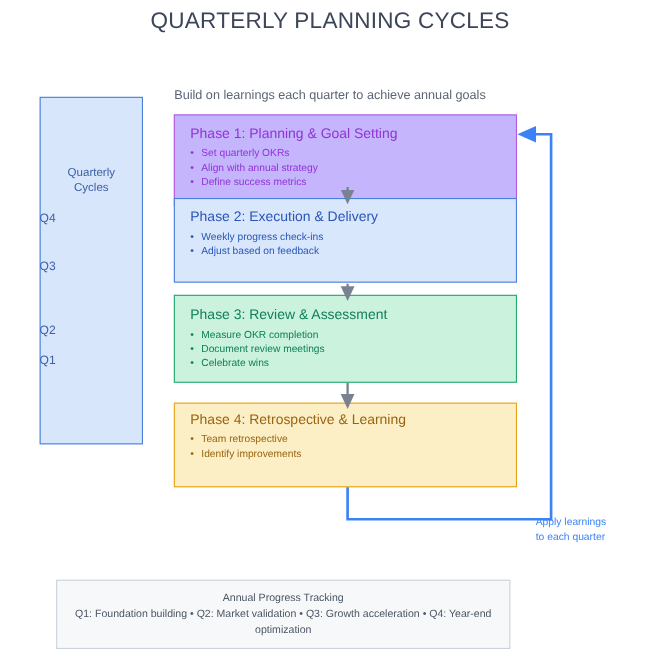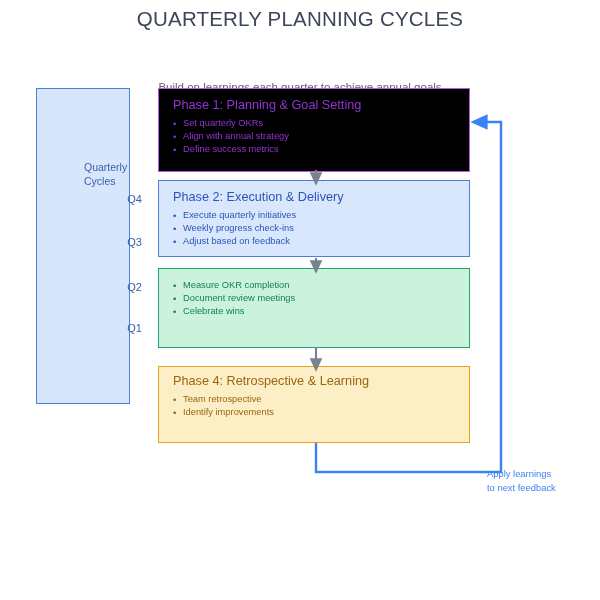--- a/index.html
+++ b/index.html
@@ -53,37 +53,37 @@
     width: 94px;
     height: 316px;
     background: #d7e6fb;
     border: 1.3px solid #4a7fdb;
     box-sizing: border-box;
   }
   .sidebar-title {
     position: absolute;
     left: 36px;
     width: 94px;
-    top: 160px;
+    text-align: center;
+    top: 150px;
     font-size: 10.5px;
     line-height: 14px;
     color: #3b5fa8;
-    margin-left: 48px;
   }
   .q-label {
     position: absolute;
     left: 36px;
     width: 106px;
-    text-align: right;
+    text-align: left;
     font-size: 11px;
     color: #3b5fa8;
   }
   .q4 { top: 193px; }
   .q3 { top: 236px; }
-  .q2 { top: 281px; }
+  .q2 { top: 295px; }
   .q1 { top: 322px; }
 
   
   .phase {
     position: absolute;
     left: 158px;
     width: 312px;
     box-sizing: border-box;
     border-width: 1.3px;
     border-style: solid;
@@ -107,23 +107,23 @@
   }
   .bullets li::before {
     content: "•";
     position: absolute;
     left: 0;
     top: -0.5px;
     font-size: 9.5px;
   }
 
   .phase1 {
-    top: 88px;
+    top: 104px;
     height: 84px;
-    background: #000000;
+    background: #c4b5fd;
     border-color: #b45ce0;
   }
   .phase1 .phase-title, .phase1 .bullets li { color: #9333d6; }
 
   .phase2 {
     top: 180px;
     height: 77px;
     background: #d9e7fd;
     border-color: #4a7fdb;
   }
@@ -217,27 +217,27 @@
     <ul class="bullets">
       <li>Set quarterly OKRs</li>
       <li>Align with annual strategy</li>
       <li>Define success metrics</li>
     </ul>
   </div>
 
   <div class="phase phase2">
     <div class="phase-title">Phase 2: Execution &amp; Delivery</div>
     <ul class="bullets">
-      <li>Execute quarterly initiatives</li>
       <li>Weekly progress check-ins</li>
       <li>Adjust based on feedback</li>
     </ul>
   </div>
 
   <div class="phase phase3">
+    <div class="phase-title">Phase 3: Review &amp; Assessment</div>
     <ul class="bullets">
       <li>Measure OKR completion</li>
       <li>Document review meetings</li>
       <li>Celebrate wins</li>
     </ul>
   </div>
 
   <div class="phase phase4">
     <div class="phase-title">Phase 4: Retrospective &amp; Learning</div>
     <ul class="bullets">
@@ -258,17 +258,21 @@
 
     <line x1="316" y1="170" x2="316" y2="179" stroke="#7a8190" stroke-width="2.1" marker-end="url(#arrowGray)"></line>
     <line x1="316" y1="258" x2="316" y2="267" stroke="#7a8190" stroke-width="2.1" marker-end="url(#arrowGray)"></line>
     <line x1="316" y1="348" x2="316" y2="365" stroke="#7a8190" stroke-width="2.1" marker-end="url(#arrowGray)"></line>
 
     <path d="M316,443 L316,472 L501,472 L501,122 L478,122" fill="none" stroke="#3b82f6" stroke-width="2.4" marker-end="url(#arrowBlue)"></path>
   </svg>
 
   <div class="loop-label">
     <div>Apply learnings</div>
-    <div>to next feedback</div>
-  </div>
-
+    <div>to each quarter</div>
+  </div>
+
+  <div class="footer-box">
+    <div class="footer-title">Annual Progress Tracking</div>
+    <div class="footer-detail">Q1: Foundation building • Q2: Market validation • Q3: Growth acceleration • Q4: Year-end optimization</div>
+  </div>
 
 </div>
 
 </body></html>

